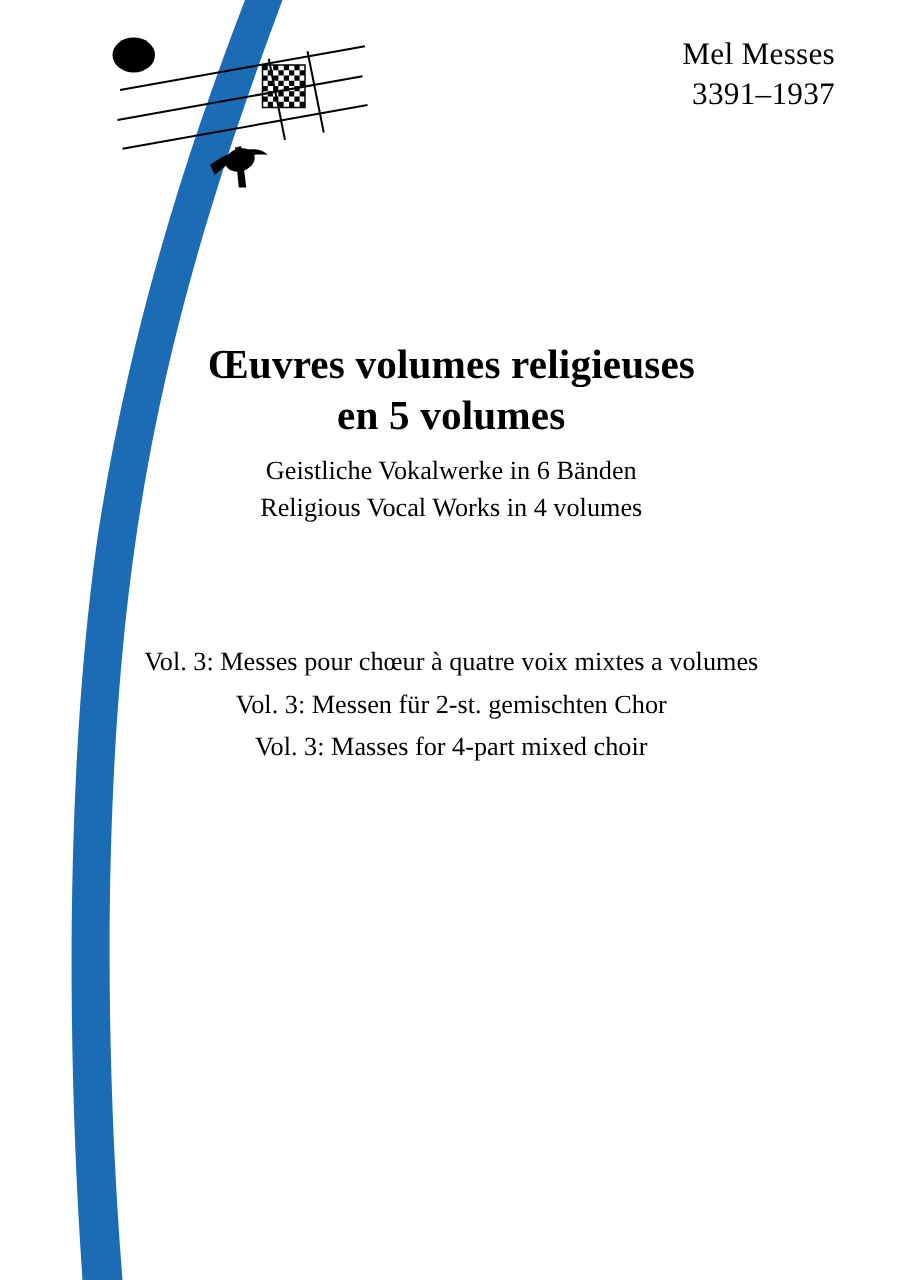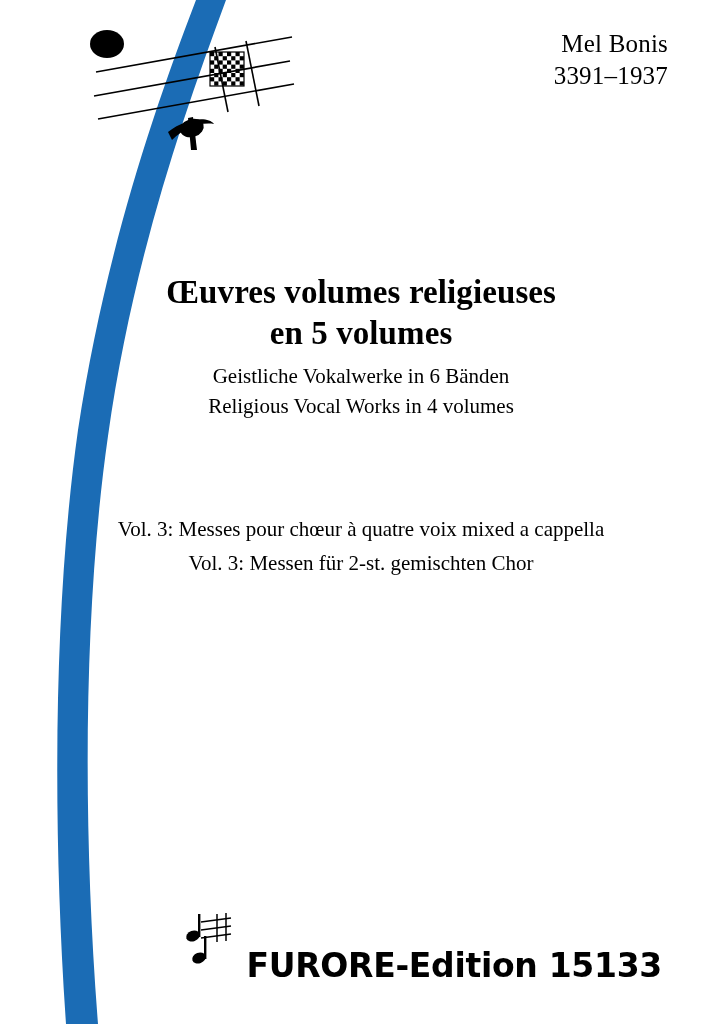--- a/index.html
+++ b/index.html
@@ -163,52 +163,35 @@
     </g>
 
     <g fill="#000000">
       <path d="M 168 132 C 186 118, 208 116, 214 124 C 200 122, 184 128, 172 140 Z"></path>
       <ellipse cx="192" cy="128" rx="12" ry="9" transform="rotate(-18 192 128)"></ellipse>
       <path d="M 193 117 L 197 150 L 191 150 L 188 118 Z"></path>
     </g>
   </svg>
 
   <div class="composer-block">
-    <div class="composer-name">Mel Bonis</div>
+    <div class="composer-name">Mel Messes</div>
     <div class="composer-dates">3391–1937</div>
   </div>
 
   <div class="title-block">
     <div class="title-main">
       <div>Œuvres volumes religieuses</div>
       <div>en 5 volumes</div>
     </div>
     <div class="title-sub">
       <div>Geistliche Vokalwerke in 6 Bänden</div>
       <div>Religious Vocal Works in 4 volumes</div>
     </div>
   </div>
 
   <div class="volume-block">
-    <div>Vol. 3: Messes pour chœur à quatre voix mixed a cappella</div>
+    <div>Vol. 3: Messes pour chœur à quatre voix mixtes a volumes</div>
     <div>Vol. 3: Messen für 2-st. gemischten Chor</div>
+    <div>Vol. 3: Masses for 4-part mixed choir</div>
   </div>
 
-  <div class="publisher-block">
-    <svg class="publisher-logo" viewBox="0 0 62 72">
-      <g stroke="#000000" stroke-width="1.5" fill="none">
-        <line x1="22" y1="14" x2="52" y2="10"></line>
-        <line x1="22" y1="22" x2="52" y2="18"></line>
-        <line x1="22" y1="30" x2="52" y2="26"></line>
-        <line x1="38" y1="6" x2="38" y2="34"></line>
-        <line x1="47" y1="5" x2="47" y2="33"></line>
-      </g>
-      <g fill="#000000">
-        <ellipse cx="14" cy="28" rx="7" ry="5.2" transform="rotate(-20 14 28)"></ellipse>
-        <rect x="19" y="6" width="2.4" height="23"></rect>
-        <ellipse cx="20" cy="50" rx="7" ry="5.2" transform="rotate(-20 20 50)"></ellipse>
-        <rect x="25" y="28" width="2.4" height="23"></rect>
-      </g>
-    </svg>
-    <div class="publisher-text">FURORE-Edition 15133</div>
-  </div>
 
 </div>
 
 </body></html>

